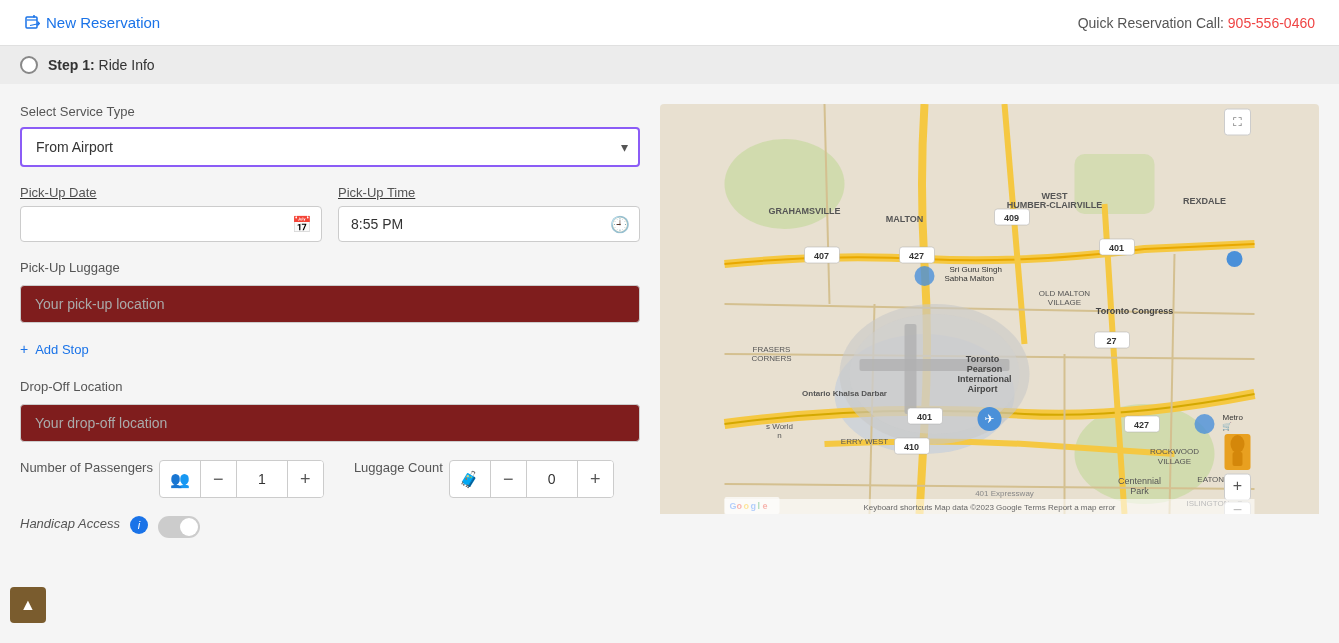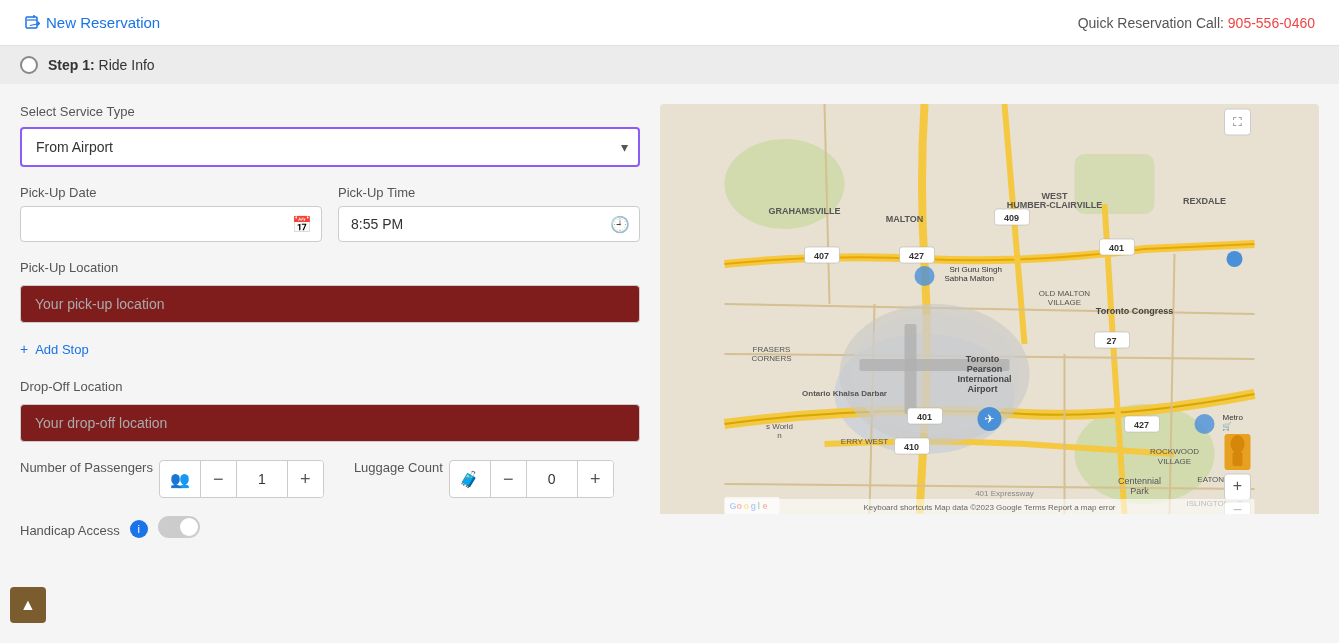--- a/index.html
+++ b/index.html
@@ -85,20 +85,21 @@
       top: 50%;
       transform: translateY(-50%);
       pointer-events: none;
       color: #555;
     }
 
     .date-time-row {
       display: flex;
       gap: 16px;
       margin-bottom: 18px;
+      text-decoration: underline;
     }
     .date-field, .time-field {
       flex: 1;
     }
     .field-label {
       font-size: 13px;
       color: #555;
       margin-bottom: 6px;
     }
     .input-with-icon {
@@ -190,22 +191,23 @@
     }
     .counter-btn:first-of-type { border-left: none; border-right: 1px solid #ccc; }
     .counter-value {
       width: 50px;
       text-align: center;
       font-size: 14px;
     }
 
     .handicap-row {
       display: flex;
-      align-items: flex-end;
+      align-items: flex-start;
       gap: 10px;
+      font-style: italic;
     }
     .handicap-label { font-size: 13px; color: #555; }
     .info-icon {
       width: 18px; height: 18px;
       border-radius: 50%;
       background: #1a73e8;
       color: #fff;
       font-size: 11px;
       display: flex;
       align-items: center;
@@ -317,21 +319,21 @@
       <div class="time-field">
         <div class="field-label">Pick-Up Time</div>
         <div class="input-with-icon">
           <input type="text" value="8:55 PM" style="">
           <span class="icon-right">🕘</span>
         </div>
       </div>
     </div>
 
     <div class="location-section">
-      <div class="field-label">Pick-Up Location</div>
+      <div class="field-label">Pick-Up Luggage</div>
       <input class="location-input" type="text" placeholder="Your pick-up location" style="">
     </div>
 
     <button class="add-stop-btn">
         <span style="font-size:14px;margin-right:3px">+</span>
         <span>Add Stop</span>
       </button>
 
     <div class="dropoff-section">
       <div class="field-label">Drop-Off Location</div>

